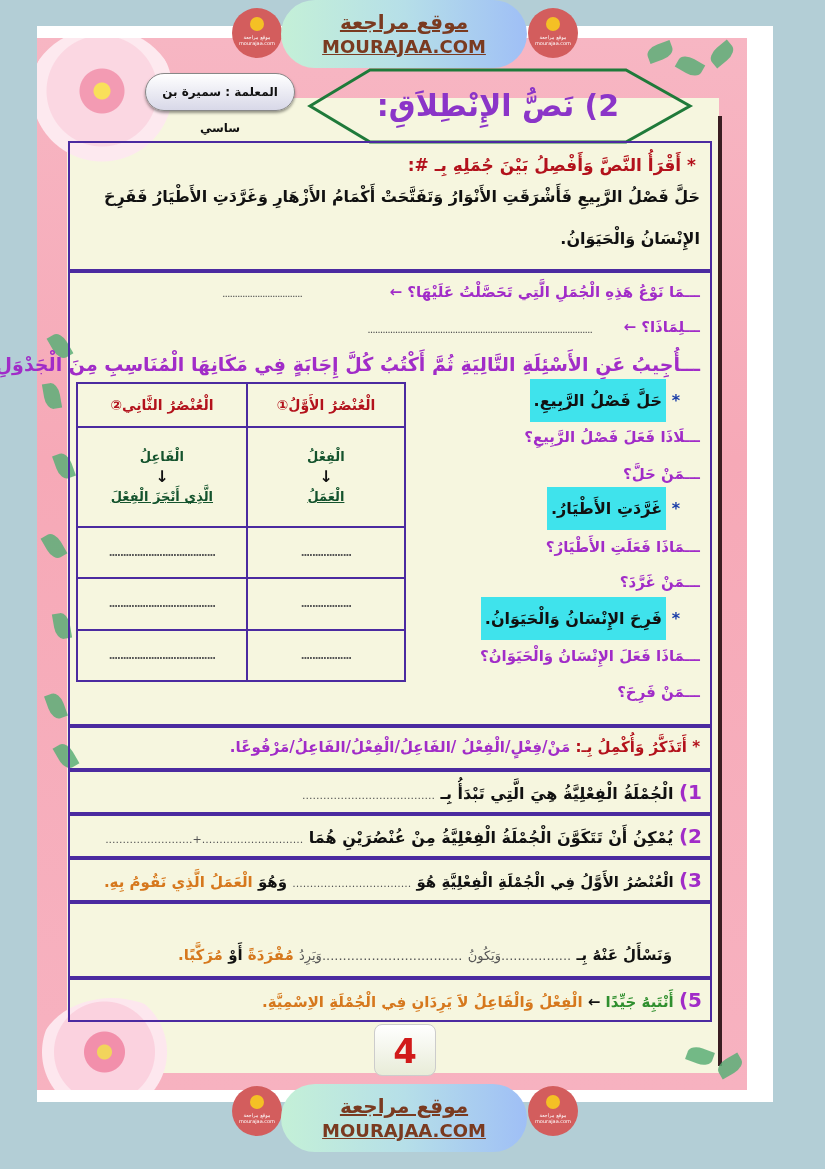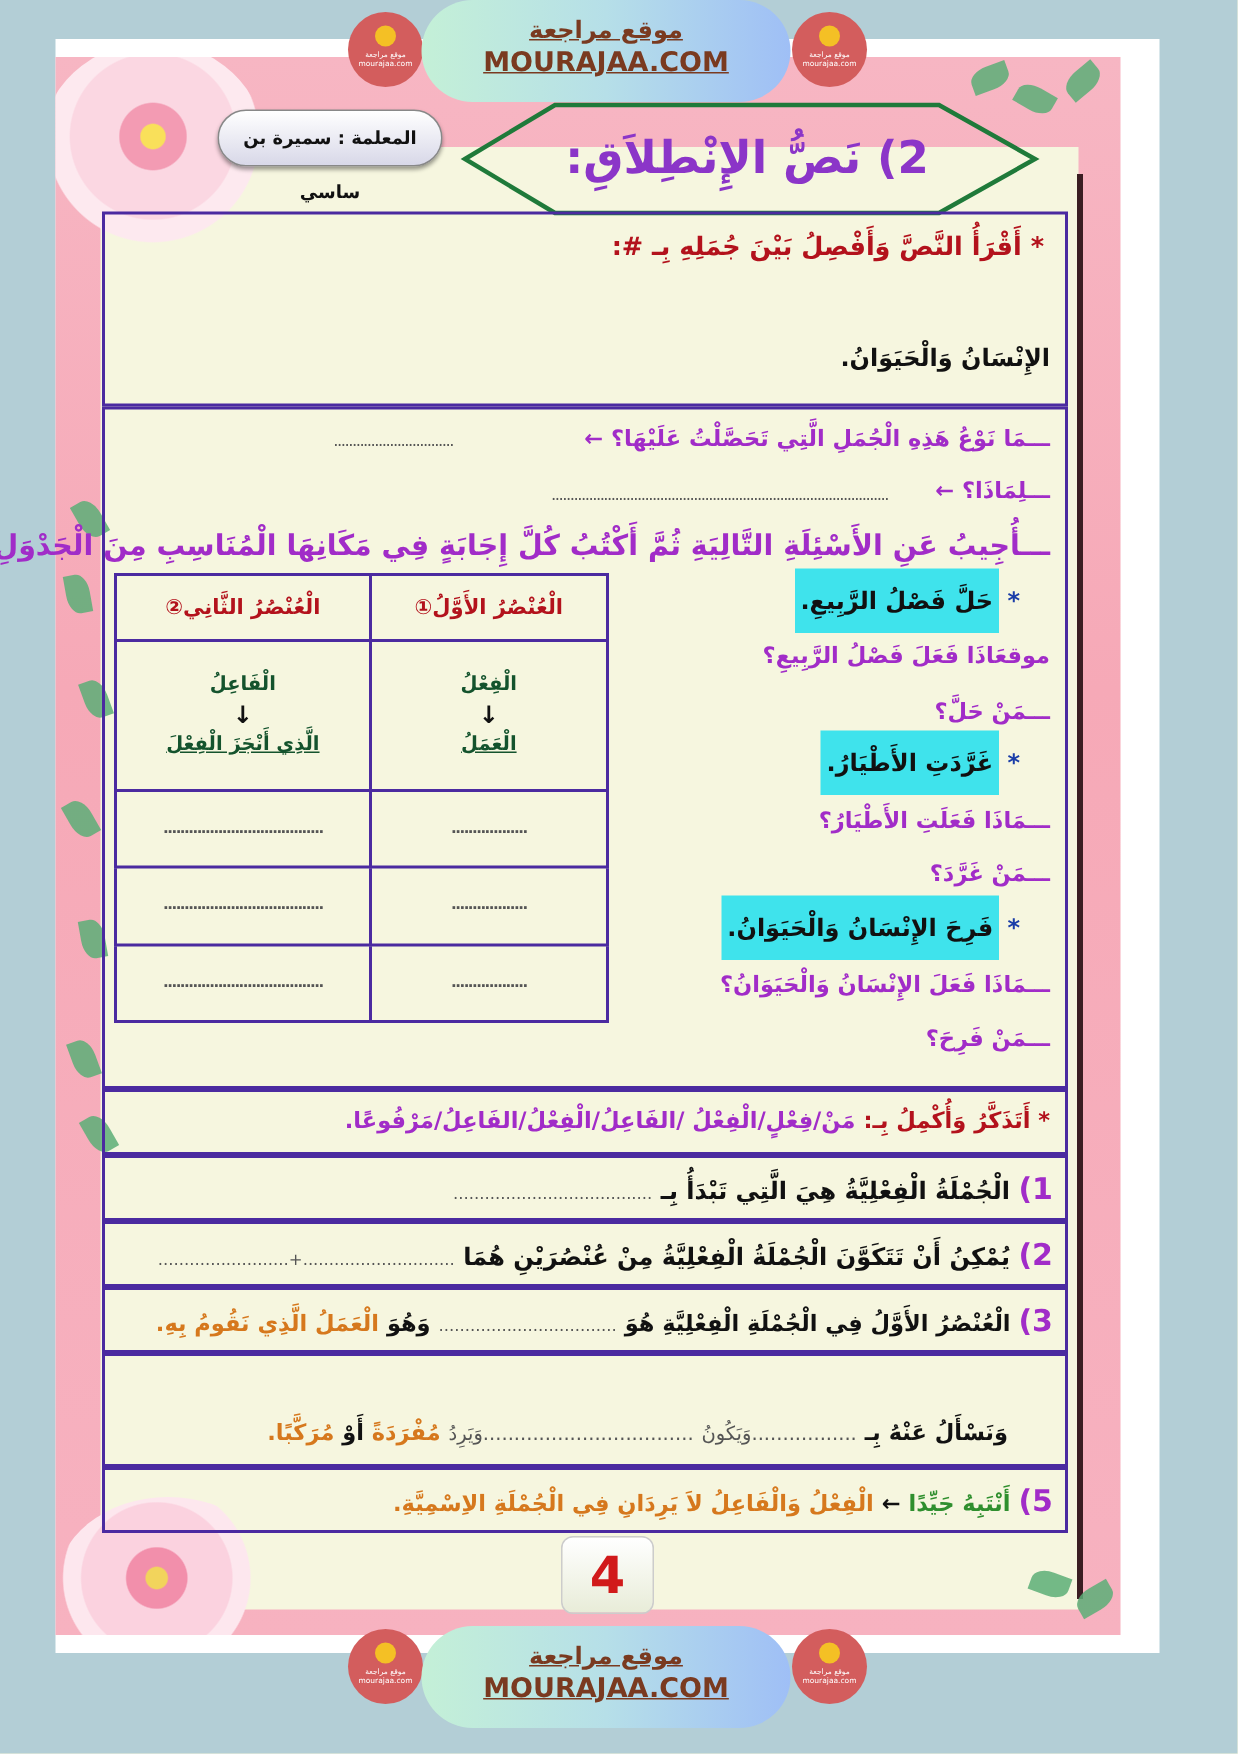--- a/index.html
+++ b/index.html
@@ -34,21 +34,21 @@
   .leaf { position: absolute; width: 26px; height: 16px; background: #5cae77; border-radius: 50% 0; opacity: .85; }
 
   
   .banner {
     position: absolute; left: 281px; width: 246px; height: 68px; border-radius: 34px;
     background: linear-gradient(90deg, #c4f0d7 0%, #b6dfe8 50%, #9fbff6 100%);
     text-align: center; color: #7a3a20; font-weight: bold;
   }
   .banner.top { top: 0px; }
   .banner.bottom { top: 1084px; }
-  .banner .b-ar { font-size: 16px; text-decoration: underline; margin-top: 10px; display: block; }
+  .banner .b-ar { font-size: 20px; text-decoration: underline; margin-top: 10px; display: block; }
   .banner .b-en { font-size: 18px; text-decoration: underline; display: block; margin-top: 2px; font-family: "DejaVu Sans", sans-serif; }
   .logo-circle {
     position: absolute; width: 50px; height: 50px; border-radius: 50%;
     background: #d35d5d; text-align: center; color: #fff; font-size: 5px;
   }
   .logo-circle .inner {
     width: 14px; height: 14px; background: #f4c025; border-radius: 50%; margin: 9px auto 3px;
   }
 
   
@@ -136,32 +136,33 @@
 <div class="teacher-pill">المعلمة : سميرة بن ساسي</div>
 <div class="title-hex">
   <svg width="396" height="80">
     <polygon points="10,40 70,4 326,4 390,40 326,76 70,76" fill="none" stroke="#1f7a3a" stroke-width="3"></polygon>
   </svg>
   <div class="title-text">2) نَصُّ الإِنْطِلاَقِ:</div>
 </div>
 
 <div class="box" style="left:68px;top:141px;width:644px;height:130px;">
   <div class="line red" style="right:14px;top:12px;font-size:17px;">* أَقْرَأُ النَّصَّ وَأَفْصِلُ بَيْنَ جُمَلِهِ بِـ #:</div>
+  <div class="line black" style="right:10px;top:44px;font-size:16px;">حَلَّ فَصْلُ الرَّبِيعِ فَأَشْرَقَتِ الأَنْوَارُ وَتَفَتَّحَتْ أَكْمَامُ الأَزْهَارِ وَغَرَّدَتِ الأَطْيَارُ فَفَرِحَ</div>
   <div class="line black" style="right:10px;top:86px;font-size:16px;">الإِنْسَانُ وَالْحَيَوَانُ.</div>
 </div>
 
 <div class="box" style="left:68px;top:271px;width:644px;height:455px;">
   <div class="line purple" style="right:10px;top:10px;font-size:15px;">ـــمَا نَوْعُ هَذِهِ الْجُمَلِ الَّتِي تَحَصَّلْتُ عَلَيْهَا؟ ←</div>
   <div class="line dots" style="right:408px;top:14px;font-size:11px;">................................</div>
   <div class="line purple" style="right:10px;top:45px;font-size:15px;">ـــلِمَاذَا؟ ←</div>
   <div class="line dots" style="right:118px;top:50px;font-size:11px;">..........................................................................................</div>
   <div class="line purple" style="right:10px;top:80px;font-size:19px;">ـــأُجِيبُ عَنِ الأَسْئِلَةِ التَّالِيَةِ ثُمَّ أَكْتُبُ كُلَّ إِجَابَةٍ فِي مَكَانِهَا الْمُنَاسِبِ مِنَ الْجَدْوَلِ:</div>
 
   <div class="line black" style="right:30px;top:118px;font-size:16px;"><span class="blue">* </span><span class="hl">حَلَّ فَصْلُ الرَّبِيعِ.</span></div>
-  <div class="line purple" style="right:10px;top:155px;font-size:15px;">موقعَاذَا فَعَلَ فَصْلُ الرَّبِيعِ؟</div>
+  <div class="line purple" style="right:10px;top:155px;font-size:15px;">ـــلَاذَا فَعَلَ فَصْلُ الرَّبِيعِ؟</div>
   <div class="line purple" style="right:10px;top:192px;font-size:15px;">ـــمَنْ حَلَّ؟</div>
   <div class="line black" style="right:30px;top:226px;font-size:16px;"><span class="blue">* </span><span class="hl">غَرَّدَتِ الأَطْيَارُ.</span></div>
   <div class="line purple" style="right:10px;top:265px;font-size:15px;">ـــمَاذَا فَعَلَتِ الأَطْيَارُ؟</div>
   <div class="line purple" style="right:10px;top:300px;font-size:15px;">ـــمَنْ غَرَّدَ؟</div>
   <div class="line black" style="right:30px;top:336px;font-size:16px;"><span class="blue">* </span><span class="hl">فَرِحَ الإِنْسَانُ وَالْحَيَوَانُ.</span></div>
   <div class="line purple" style="right:10px;top:374px;font-size:15px;">ـــمَاذَا فَعَلَ الإِنْسَانُ وَالْحَيَوَانُ؟</div>
   <div class="line purple" style="right:10px;top:410px;font-size:15px;">ـــمَنْ فَرِحَ؟</div>
 </div>
 
 <table class="elements">

